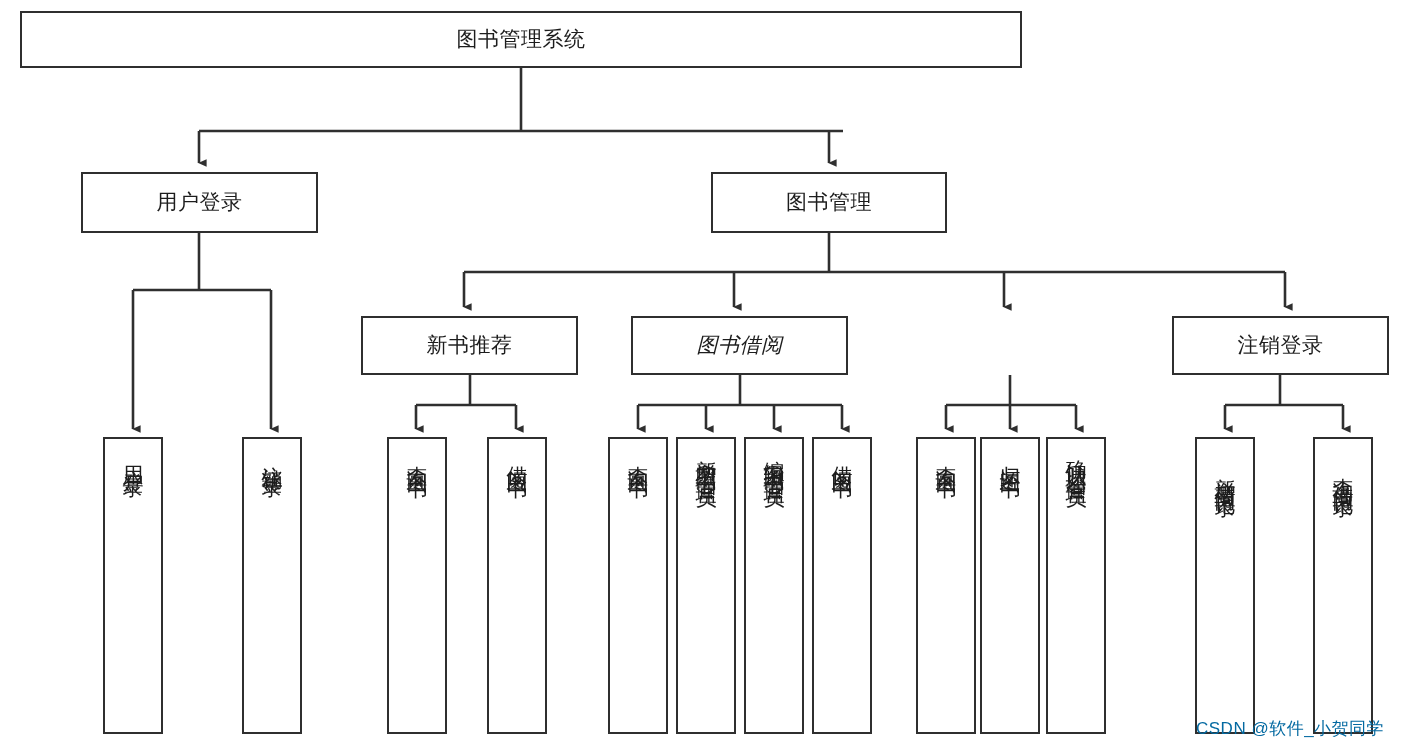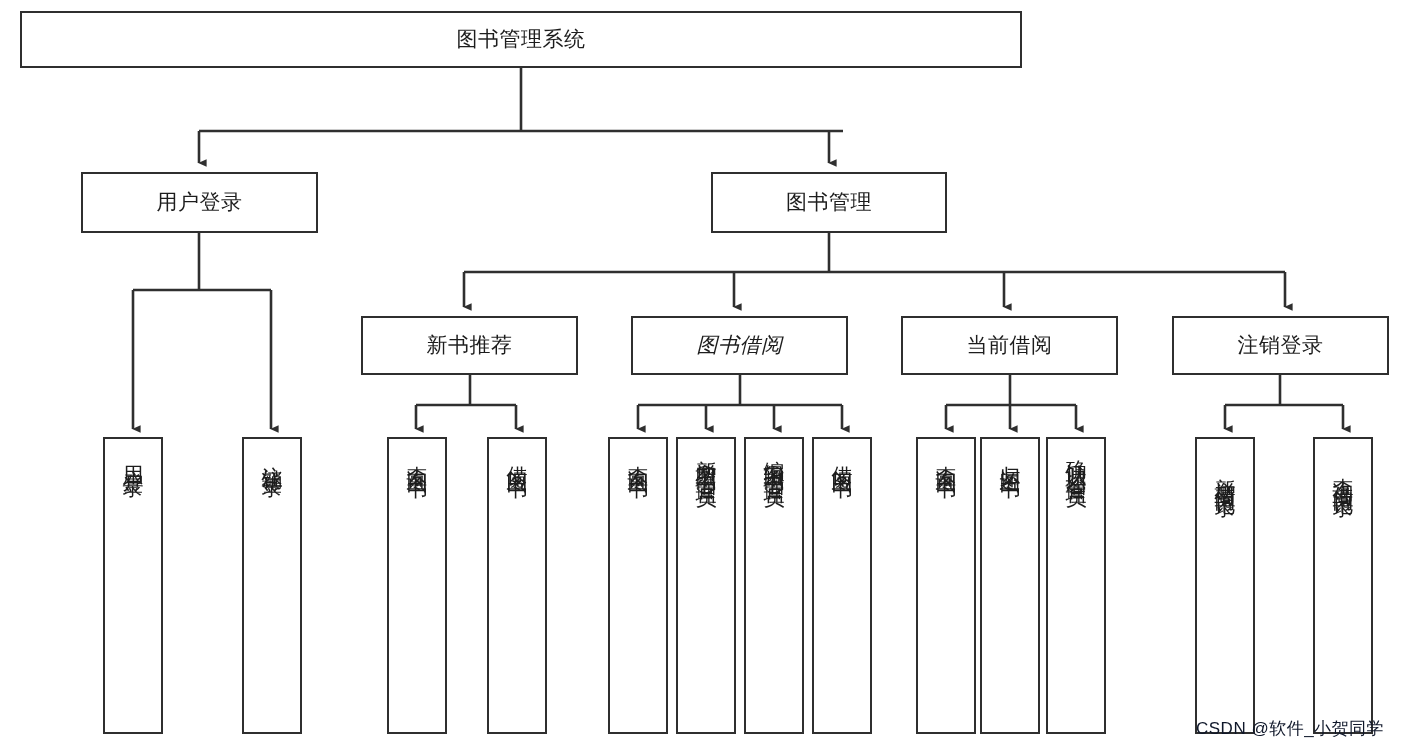--- a/index.html
+++ b/index.html
@@ -55,21 +55,21 @@
     writing-mode: vertical-rl;
     text-orientation: upright;
     -webkit-writing-mode: vertical-rl;
     white-space: nowrap;
     letter-spacing: 4px;
     font-size: 21px;
   }
   .watermark {
     position: absolute;
     font-size: 17px;
-    color: #0f172a;
+    color: #0369a1;
     white-space: nowrap;
     letter-spacing: 0.5px;
   }
 </style>
 </head>
 <body>
 
 <div id="diagram-root">
 
   <svg id="edge-layer" width="1405" height="747" viewBox="0 0 1405 747">
@@ -132,23 +132,20 @@
   <div class="node" style="left:711px; top:172px; width:236px; height:61px;">
     <span class="node-label">图书管理</span>
   </div>
 
   <div class="node" style="left:361px; top:316px; width:217px; height:59px;">
     <span class="node-label">新书推荐</span>
   </div>
   <div class="node" style="left:631px; top:316px; width:217px; height:59px;font-style:italic;">
     <span class="node-label">图书借阅</span>
   </div>
-  <div class="node" style="left:901px; top:316px; width:217px; height:59px;">
-    <span class="node-label">当前借阅</span>
-  </div>
   <div class="node" style="left:1172px; top:316px; width:217px; height:59px;">
     <span class="node-label">注销登录</span>
   </div>
 
   <div class="node vertical" style="left:103px; top:437px; width:60px; height:297px;">
     <span class="node-label">用户登录</span>
   </div>
   <div class="node vertical" style="left:242px; top:437px; width:60px; height:297px;">
     <span class="node-label">注销登录</span>
   </div>

